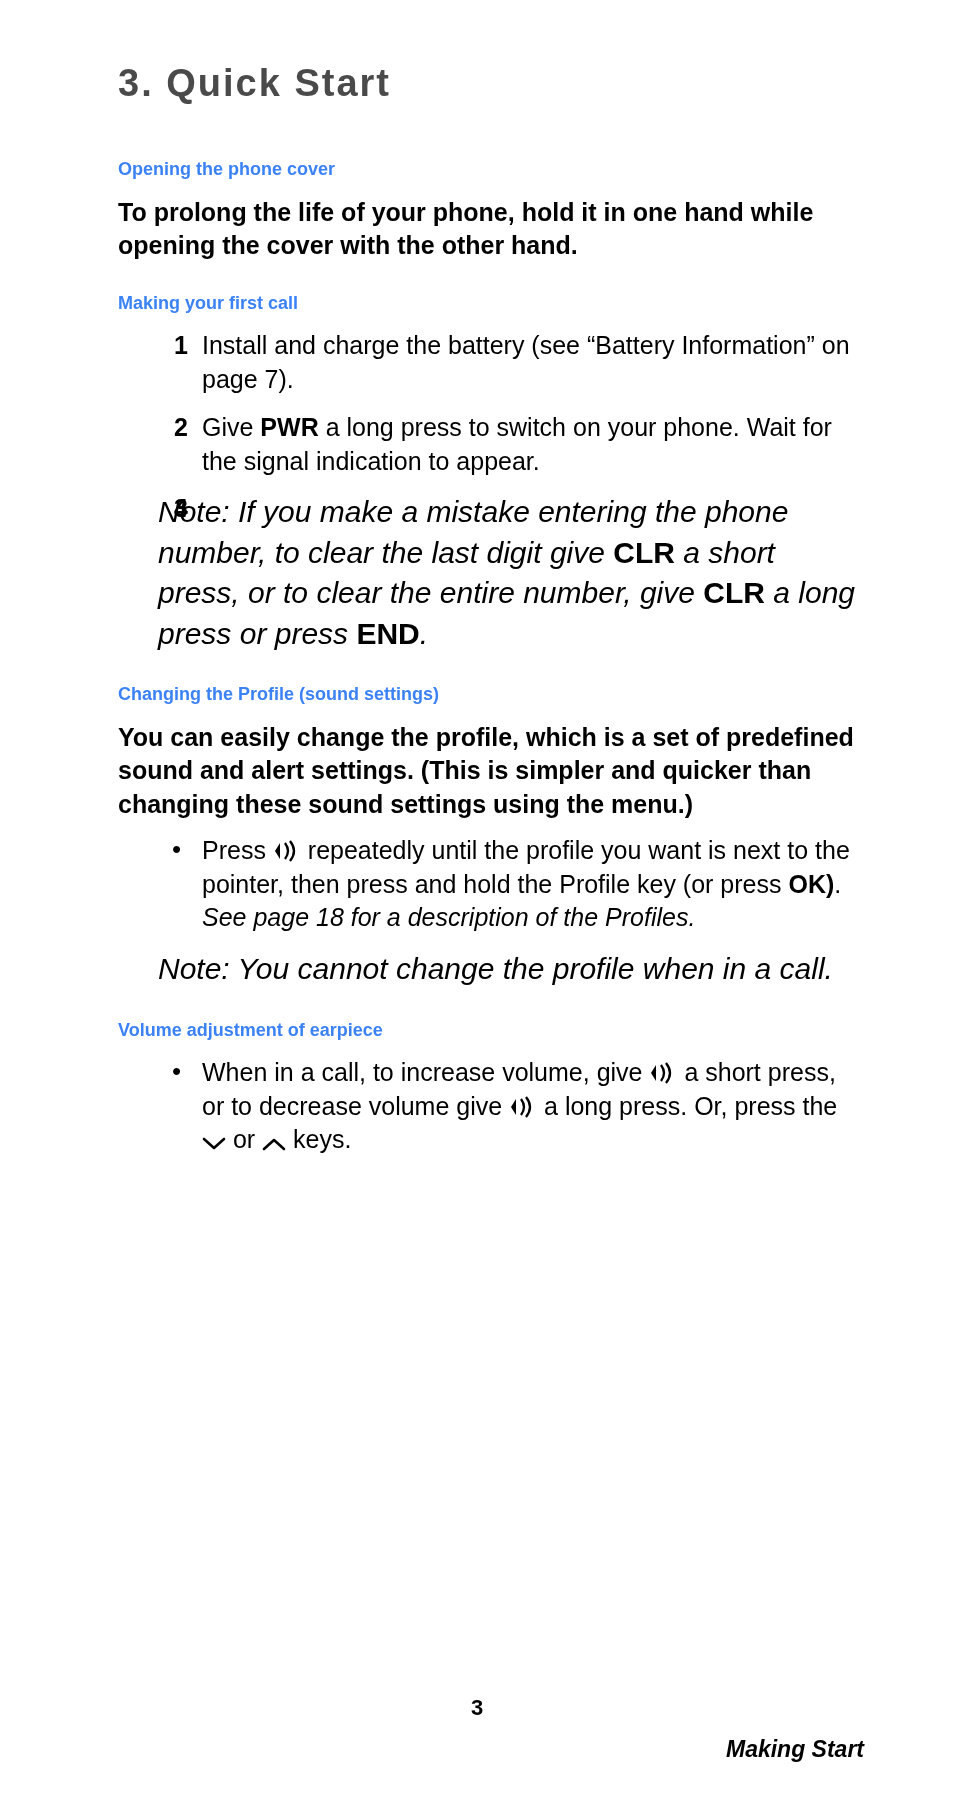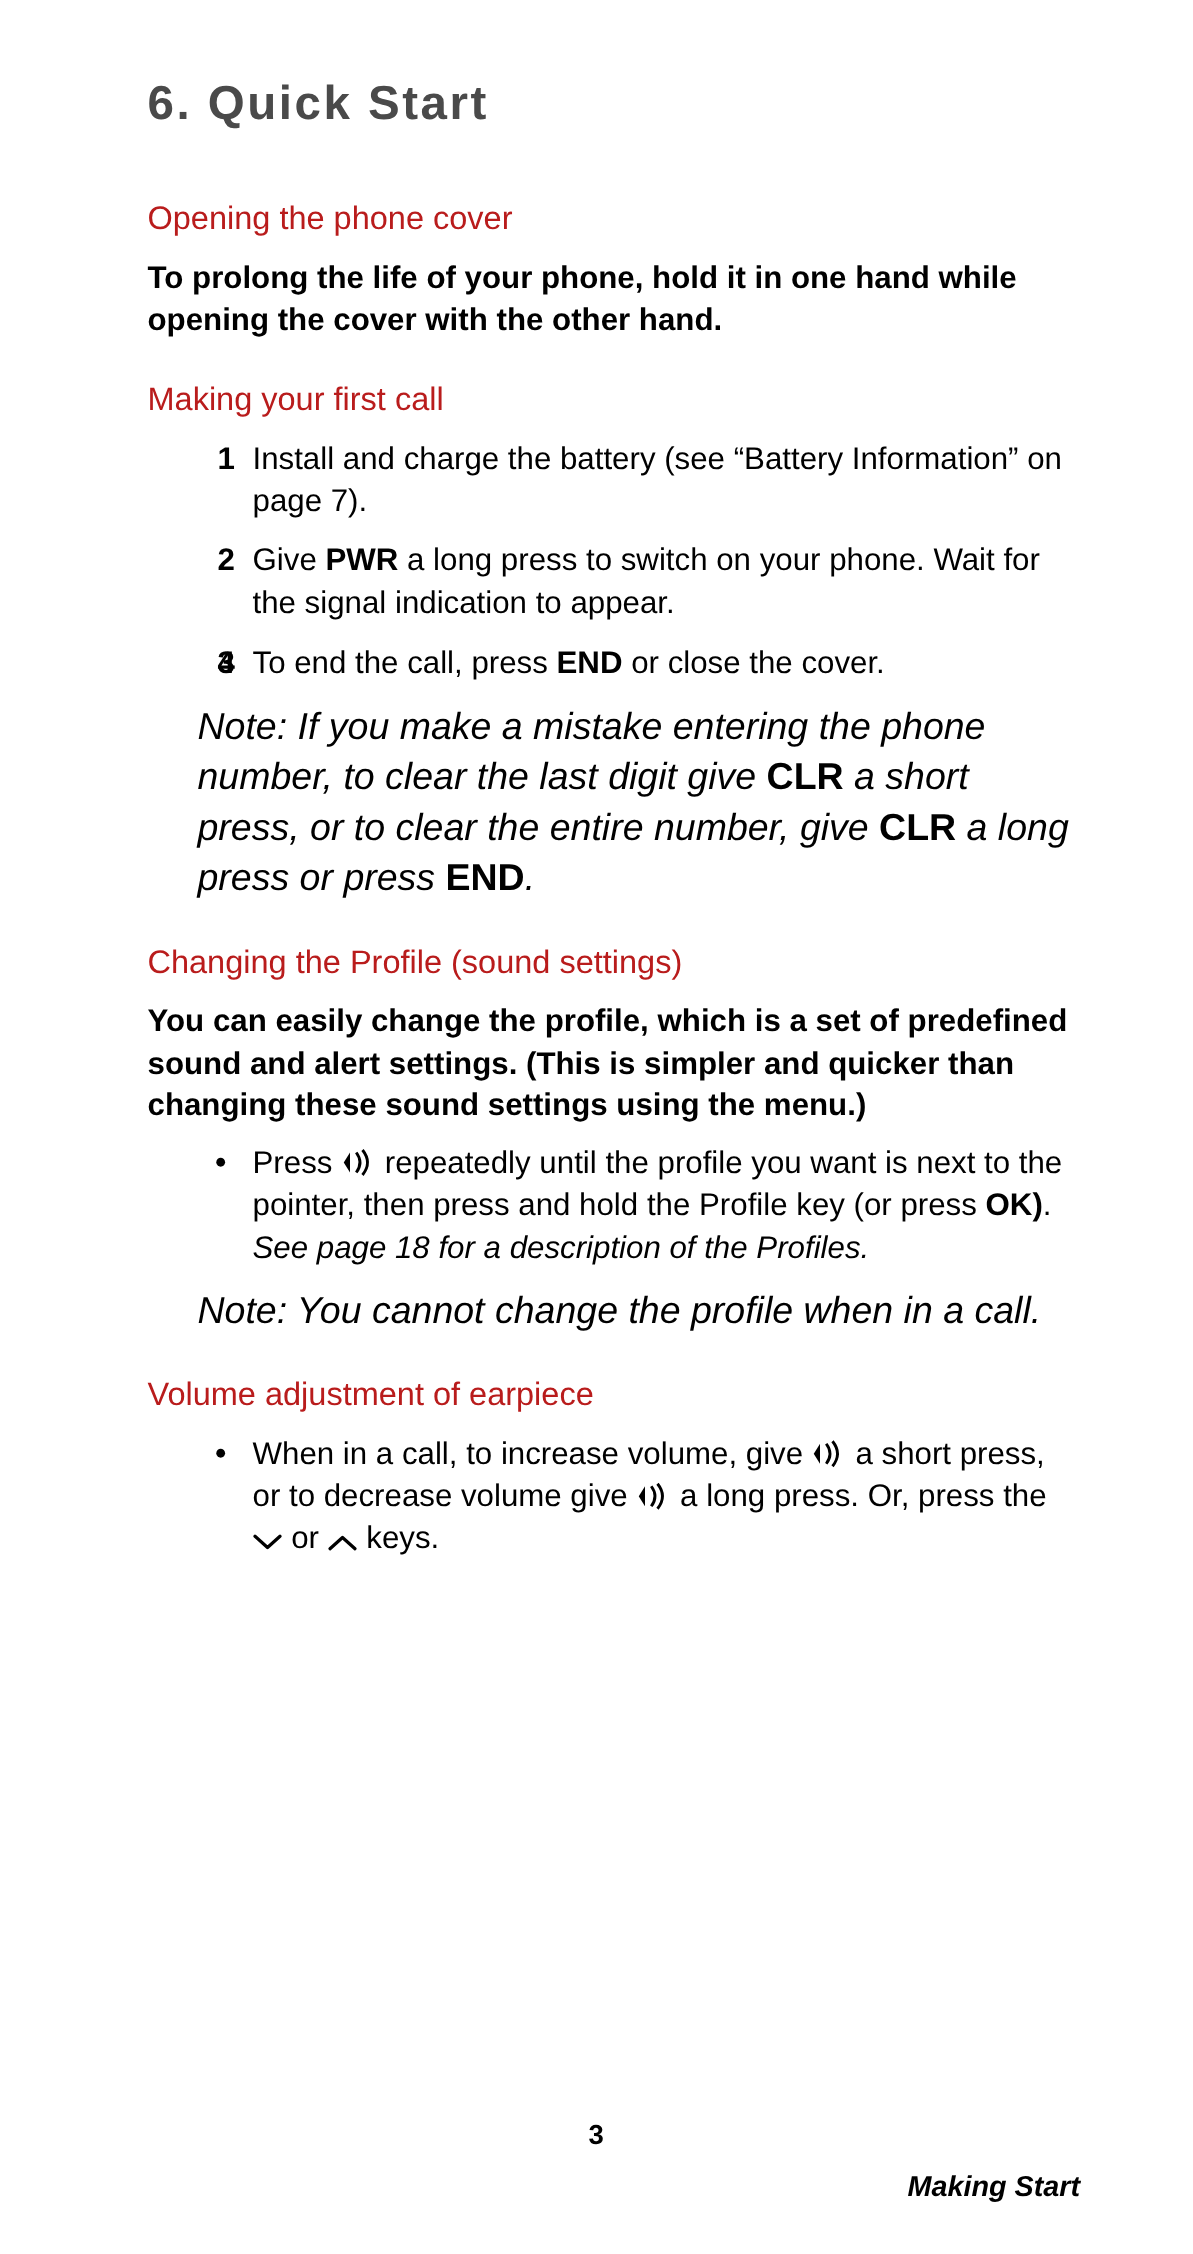--- a/index.html
+++ b/index.html
@@ -19,23 +19,23 @@
     min-height: 1803px;
   }
   .chapter-title {
     font-size: 38px;
     font-weight: 700;
     color: #4a4a4a;
     letter-spacing: 2px;
     margin: 0 0 48px 0;
   }
   .sec-heading {
-    font-size: 26px;
-    font-weight: 400;
-    color: #b91c1c;
+    font-size: 18px;
+    font-weight: 700;
+    color: #3b82f6;
     margin: 28px 0 14px 0;
   }
   .body-indent {
     margin-left: 40px;
     font-weight: bold;
   }
   .body-text {
     margin: 0 0 12px 0;
   }
   ol.steps {
@@ -106,21 +106,21 @@
     right: 90px;
     bottom: 38px;
     font-weight: 700;
     font-style: italic;
     font-size: 23px;
   }
 </style>
 </head>
 <body>
 
-<h1 class="chapter-title">6. Quick Start</h1>
+<h1 class="chapter-title">3. Quick Start</h1>
 
 <h2 class="sec-heading">Opening the phone cover</h2>
 <p class="body-text body-indent">To prolong the life of your phone, hold it in one hand while opening the cover with the other hand.</p>
 
 <h2 class="sec-heading">Making your first call</h2>
 <ol class="steps">
   <li>
     <span class="num">1</span>
     <span>Install and charge the battery (see “Battery Information” on page 7).</span>
   </li>
@@ -128,23 +128,20 @@
     <span class="num">2</span>
     <span>
       <span>Give </span><span class="bold">PWR</span><span> a long press to switch on your phone. Wait for the signal indication to appear.</span>
     </span>
   </li>
   <li>
     <span class="num">3</span>
   </li>
   <li>
     <span class="num">4</span>
-    <span>
-      <span>To end the call, press </span><span class="bold">END</span><span> or close the cover.</span>
-    </span>
   </li>
 </ol>
 <p class="note">
   <span>Note: If you make a mistake entering the phone number, to clear the last digit give </span><span class="bold">CLR</span><span> a short press, or to clear the entire number, give </span><span class="bold">CLR</span><span> a long press or press </span><span class="bold">END</span><span>.</span>
 </p>
 
 <h2 class="sec-heading">Changing the Profile (sound settings)</h2>
 <p class="body-text body-indent">You can easily change the profile, which is a set of predefined sound and alert settings. (This is simpler and quicker than changing these sound settings using the menu.)</p>
 <ul class="bullets">
   <li>

